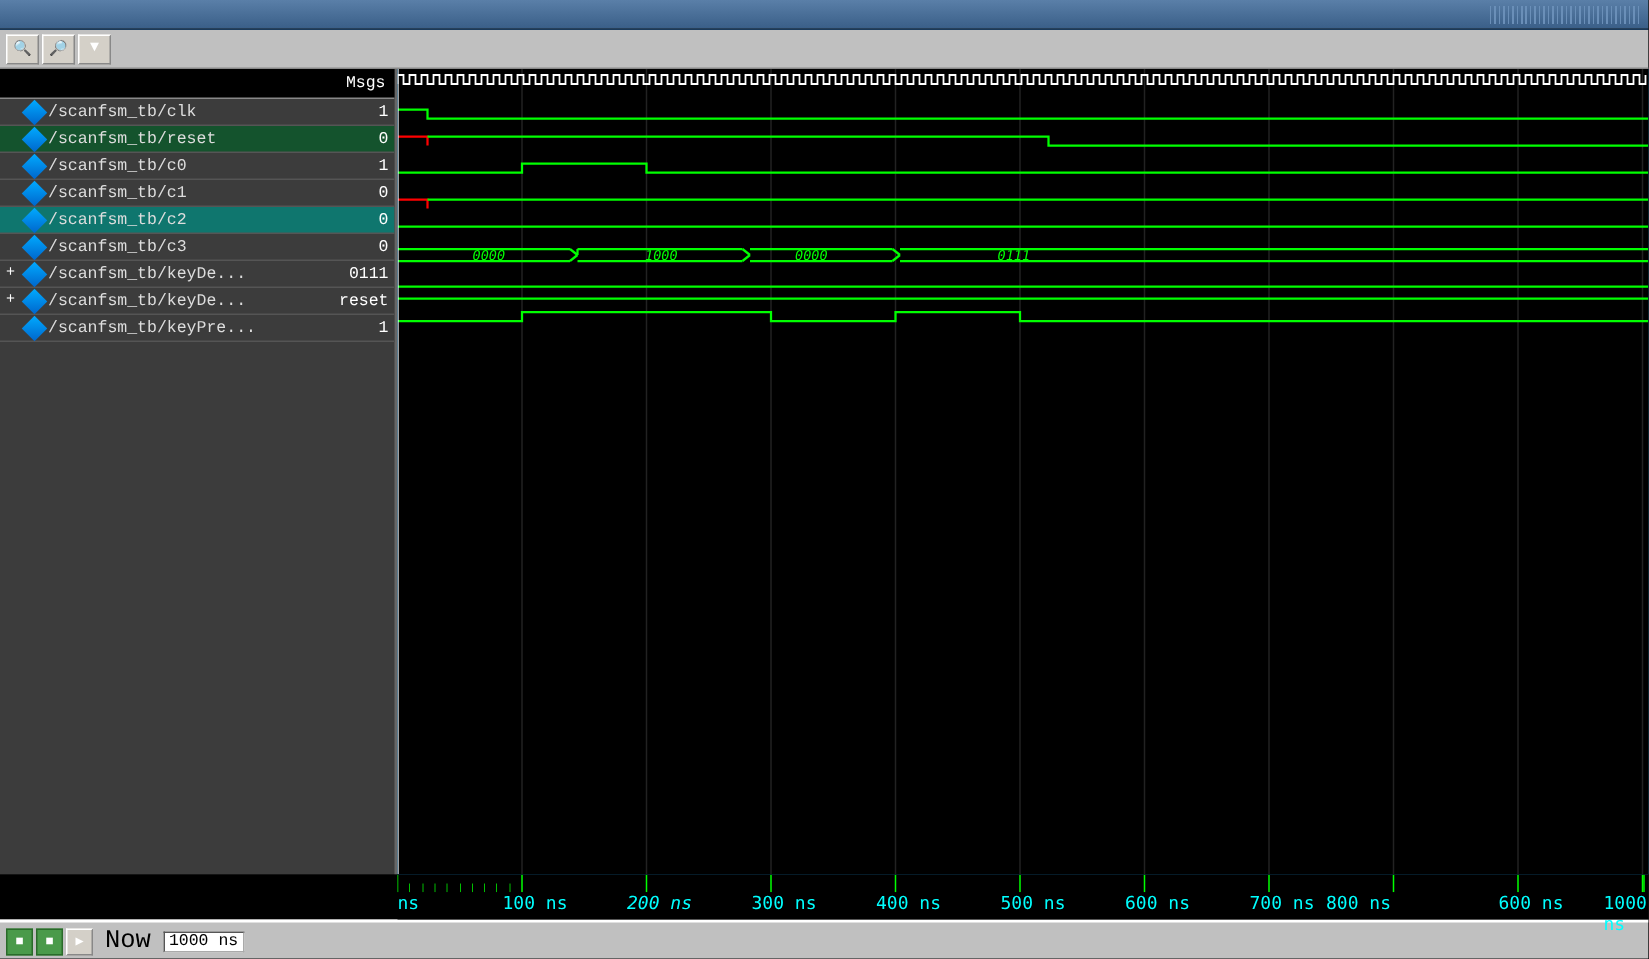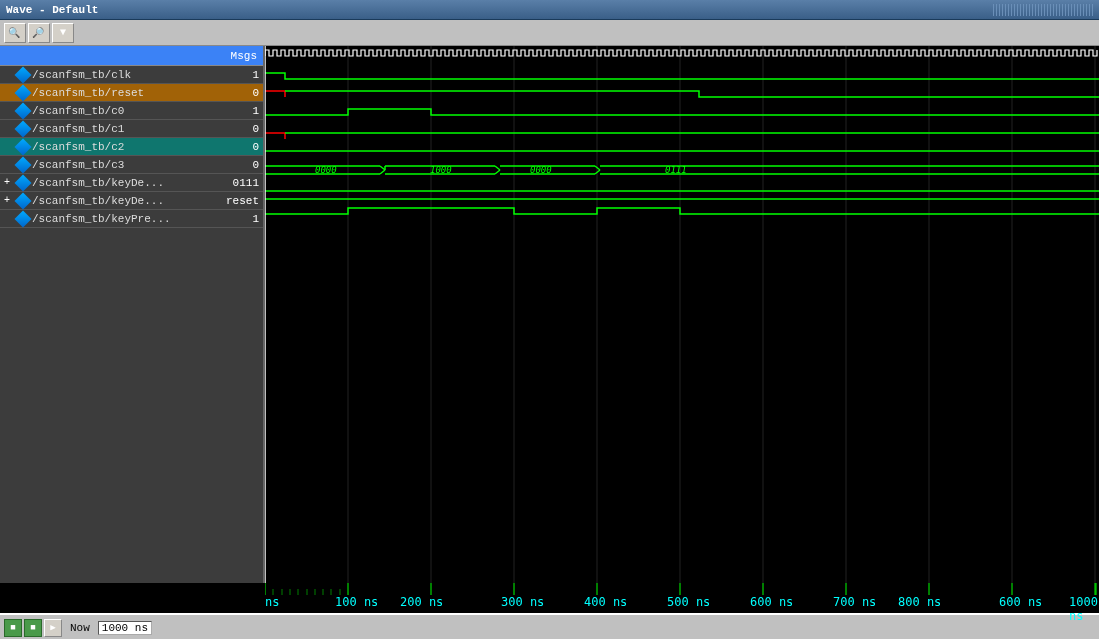--- a/index.html
+++ b/index.html
@@ -50,21 +50,21 @@
     
     .signal-panel {
       width: 265px;
       background: #3c3c3c;
       border-right: 2px solid #666;
       display: flex;
       flex-direction: column;
       flex-shrink: 0;
     }
     .signal-header {
-      background: #3b82f6;
+      background: #000000;
       height: 20px;
       display: flex;
       align-items: center;
       border-bottom: 1px solid #888;
     }
     .signal-header-name {
       flex: 1;
       padding-left: 4px;
       color: #fff;
       font-size: 11px;
@@ -128,41 +128,40 @@
     .status-icon-btn {
       width: 18px; height: 18px;
       background: #d4d0c8;
       border: 1px solid #888;
       border-top-color: #fff; border-left-color: #fff;
       display: flex; align-items: center; justify-content: center;
       font-size: 9px; cursor: pointer;
     }
     .status-label {
       color: #000;
-      font-size: 11px;
+      font-size: 17px;
       padding: 0 4px;
     }
     .status-value {
       color: #000;
       font-size: 11px;
       background: #fff;
       border: 1px inset #aaa;
       padding: 0 3px;
       min-width: 50px;
       text-align: right;
     }
 
     
     svg.waveform { width: 100%; height: 100%; }
   </style>
 </head>
 <body>
 
 <div class="title-bar">
-  <span class="title-bar-text">Wave - Default</span>
   <div class="title-bar-grip"></div>
 </div>
 
 <div class="toolbar">
   <div class="toolbar-btn" title="Zoom In">🔍</div>
   <div class="toolbar-btn" title="Zoom Out">🔎</div>
   <div class="toolbar-btn">▼</div>
 </div>
 
 <div class="main-container">
@@ -174,21 +173,21 @@
     </div>
     <div class="signal-rows">
 
       <div class="signal-row" style="background:#3c3c3c">
         <div class="signal-expand"></div>
         <div class="signal-icon"></div>
         <span class="signal-name">/scanfsm_tb/clk</span>
         <span class="signal-value">1</span>
       </div>
 
-      <div class="signal-row" style="background:#a16207">
+      <div class="signal-row" style="background:#14532d">
         <div class="signal-expand"></div>
         <div class="signal-icon"></div>
         <span class="signal-name">/scanfsm_tb/reset</span>
         <span class="signal-value">0</span>
       </div>
 
       <div class="signal-row" style="background:#3c3c3c">
         <div class="signal-expand"></div>
         <div class="signal-icon"></div>
         <span class="signal-name">/scanfsm_tb/c0</span>
@@ -363,27 +362,27 @@
         <line x1="75" y1="6" x2="75" y2="12"></line>
       </g>
 
       <line x1="831" y1="0" x2="831" y2="12" stroke="#00ff00" stroke-width="1"></line>
     </svg>
   </div>
 
   <div style="height:18px; background:#000; display:flex; margin-left:265px; color:#00ffff; font-size:12px; font-family:monospace; position:relative;">
     <span style="position:absolute; left:0px;">ns</span>
     <span style="position:absolute; left:70px;">100 ns</span>
-    <span style="position:absolute; left:135px;">200 ns</span>
+    <span style="position:absolute; left:153px;font-style:italic;">200 ns</span>
     <span style="position:absolute; left:236px;">300 ns</span>
     <span style="position:absolute; left:319px;text-align:center;">400 ns</span>
     <span style="position:absolute; left:402px;">500 ns</span>
     <span style="position:absolute; left:485px;">600 ns</span>
     <span style="position:absolute; left:568px;">700 ns</span>
-    <span style="position:absolute; left:633px;">800 ns</span>
+    <span style="position:absolute; left:619px;">800 ns</span>
     <span style="position:absolute; left:734px;">600 ns</span>
     <span style="position:absolute; left:804px;">1000 ns</span>
   </div>
 
   <div style="height:27px; background:#c0c0c0; display:flex; align-items:center; padding:0 4px; gap:4px; border-top:2px solid #ffffff;">
 
     <div style="display:flex; gap:2px; align-items:center;">
       <div class="status-icon-btn" style="background:#4a9a4a; color:#fff; border-color:#2a6a2a;">■</div>
       <div class="status-icon-btn" style="background:#4a9a4a; color:#fff; border-color:#2a6a2a;">■</div>
       <div class="status-icon-btn">▶</div>

